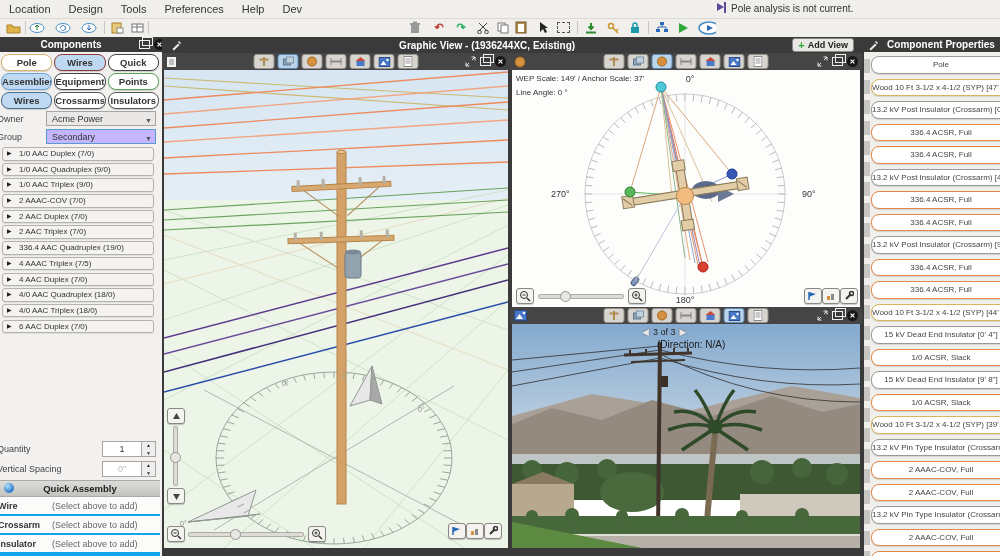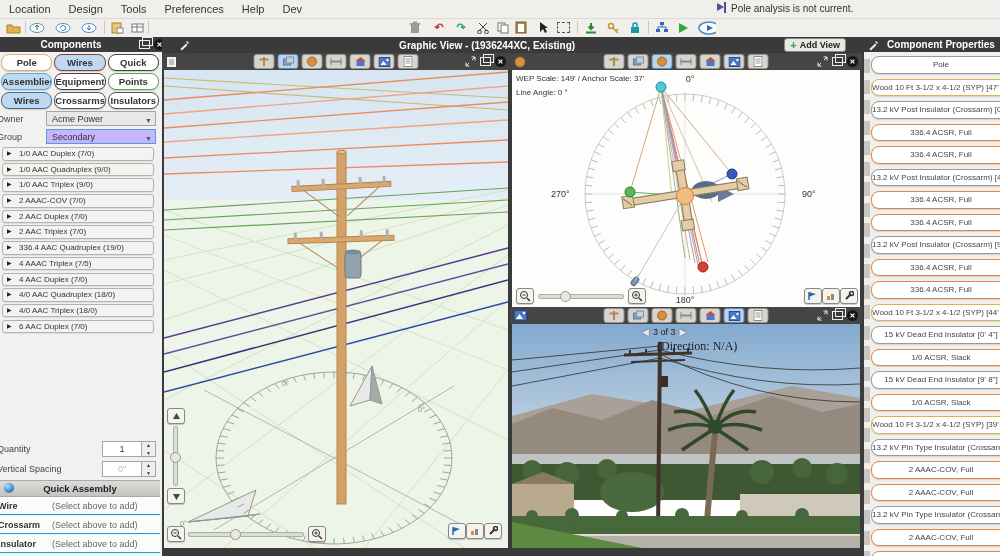--- a/index.html
+++ b/index.html
@@ -46,44 +46,44 @@
   .wirelist{position:absolute;left:2px;top:110px;width:152px;}
   .wl-item{position:relative;height:11.5px;margin-bottom:2.2px;background:#f4f3f1;border:1px solid #b5b2ad;border-radius:3px;font-size:8px;color:#333;line-height:11.5px;padding-left:16px;box-shadow:0 1px 1px rgba(0,0,0,.08);white-space:nowrap;overflow:hidden;}
   .wl-item .arr{position:absolute;left:4px;top:0;font-size:6px;color:#222;}
   .numrow{position:absolute;left:0;width:160px;height:16px;}
   .numrow .flabel{position:absolute;left:0;top:3px;font-size:9px;color:#444;text-indent:-3px;white-space:nowrap;}
   .numinput{position:absolute;left:102px;top:0;width:38px;height:14px;border:1px solid #a8a5a0;background:#fff;font-size:9px;color:#333;text-align:center;line-height:14px;}
   .numinput.dim{color:#bbb;}
   .spinner{position:absolute;left:141px;top:0;width:13px;height:14px;border:1px solid #a8a5a0;background:#eee;display:flex;flex-direction:column;align-items:center;justify-content:space-between;font-size:5px;color:#333;line-height:6px;}
   .qa-head{position:absolute;left:0;width:160px;height:15px;background:linear-gradient(#dcdcda,#c4c3c0);border-top:1px solid #aaa;border-bottom:1px solid #aaa;text-align:center;font-size:9.5px;font-weight:bold;color:#222;line-height:15px;}
   .qa-ball{position:absolute;left:4px;top:2px;width:10px;height:10px;border-radius:50%;background:radial-gradient(circle at 35% 30%,#aee0ff,#2a78c8 70%);}
-  .qa-row{position:absolute;left:0;width:160px;height:17px;background:#fbfbfa;border-bottom:1px solid #0ea5e9;}
+  .qa-row{position:absolute;left:0;width:160px;height:17px;background:#fbfbfa;border-bottom:6px solid #0ea5e9;}
   .qa-row .qlabel{position:absolute;left:1px;top:4px;font-size:9px;font-weight:bold;color:#333;text-indent:-3px;white-space:nowrap;}
   .qa-row .qval{position:absolute;left:52px;top:4px;font-size:9px;color:#666;white-space:nowrap;}
   
-  .gv-title{position:absolute;left:162px;top:37px;width:700px;height:16px;display:flex;align-items:center;padding:0 16px;box-sizing:border-box;}
+  .gv-title{position:absolute;left:162px;top:37px;width:700px;height:16px;display:flex;align-items:center;padding:0 8px;box-sizing:border-box;}
   .gv-title .panel-title{flex:1;text-align:center;}
   .addview{display:flex;align-items:center;gap:3px;background:#e8e7e4;border:1px solid #8a8884;border-radius:3px;height:12px;padding:0 5px;font-size:9px;color:#222;font-weight:bold;}
   .plus{color:#2fa83c;font-weight:bold;font-size:11px;line-height:10px;}
   .viewtb{position:absolute;height:17px;background:#454545;display:flex;align-items:center;padding:0 4px;box-sizing:border-box;}
   .viewtb .grp{position:absolute;left:50%;transform:translateX(-50%);display:flex;gap:3px;}
   .vbtn{width:19px;height:13px;background:#d8d5d1;border:1px solid #98948d;border-radius:3px;display:flex;align-items:center;justify-content:center;}
   .vbtn.sel{background:#bcd4ea;border-color:#5a8ab8;}
   .viewtb .wctl{position:absolute;right:4px;top:3px;}
   .canvas{position:absolute;overflow:hidden;border-left:2px solid #3a3a3a;border-right:2px solid #3a3a3a;box-sizing:border-box;background:#fff;}
   .bstrip{position:absolute;left:162px;top:548px;width:700px;height:8px;background:#3a3a3a;}
   
   .sq-btn{position:absolute;width:16px;height:14px;background:#f4f3f0;border:1px solid #8a8884;border-radius:3px;display:flex;align-items:center;justify-content:center;box-shadow:0 1px 1px rgba(0,0,0,.2);}
   .track{position:absolute;height:3px;background:#dddbd6;border:1px solid #b0ada8;border-radius:2px;}
   .knob{position:absolute;width:9px;height:9px;border-radius:50%;background:#e8e6e2;border:1px solid #999690;}
   .vtrack{position:absolute;width:3px;background:#dddbd6;border:1px solid #b0ada8;border-radius:2px;}
   .rotlbl{position:absolute;font-size:7px;color:#8a8a8a;}
   .pager{position:absolute;display:flex;align-items:center;gap:4px;font-size:9px;color:#222;}
   .pager .parr{color:#e8e8e8;text-shadow:0 0 2px #555;font-size:9px;}
-  .dirlbl{position:absolute;font-size:12px;color:#1a1a1a;font-family:Liberation Serif, serif;}
+  .dirlbl{position:absolute;font-size:10px;color:#1a1a1a;}
   
   .rightpanel{position:absolute;left:862px;top:37px;width:138px;height:519px;background:#f0efec;overflow:hidden;border-left:2px solid #3a3a3a;box-sizing:border-box;}
   .rp-head{position:absolute;left:0;top:0;width:136px;height:15px;display:flex;align-items:center;padding:0 3px;}
   .rp-head .panel-title{flex:1;text-align:center;}
   .pills{position:absolute;left:7px;top:19px;width:140px;}
   .pill{height:15.5px;margin-bottom:5px;border-radius:8px;background:#fff;border:1.5px solid #9a9a9a;font-size:8px;color:#444;text-align:center;line-height:15.5px;box-shadow:0 1px 1px rgba(0,0,0,.12);white-space:nowrap;overflow:hidden;}
   .t-wire{border-color:#e08848;}
   .t-arm{border-color:#d8b45a;}
   .t-ins{border-color:#9a9a9a;}
   .t-pole{border-color:#9a9a9a;}

